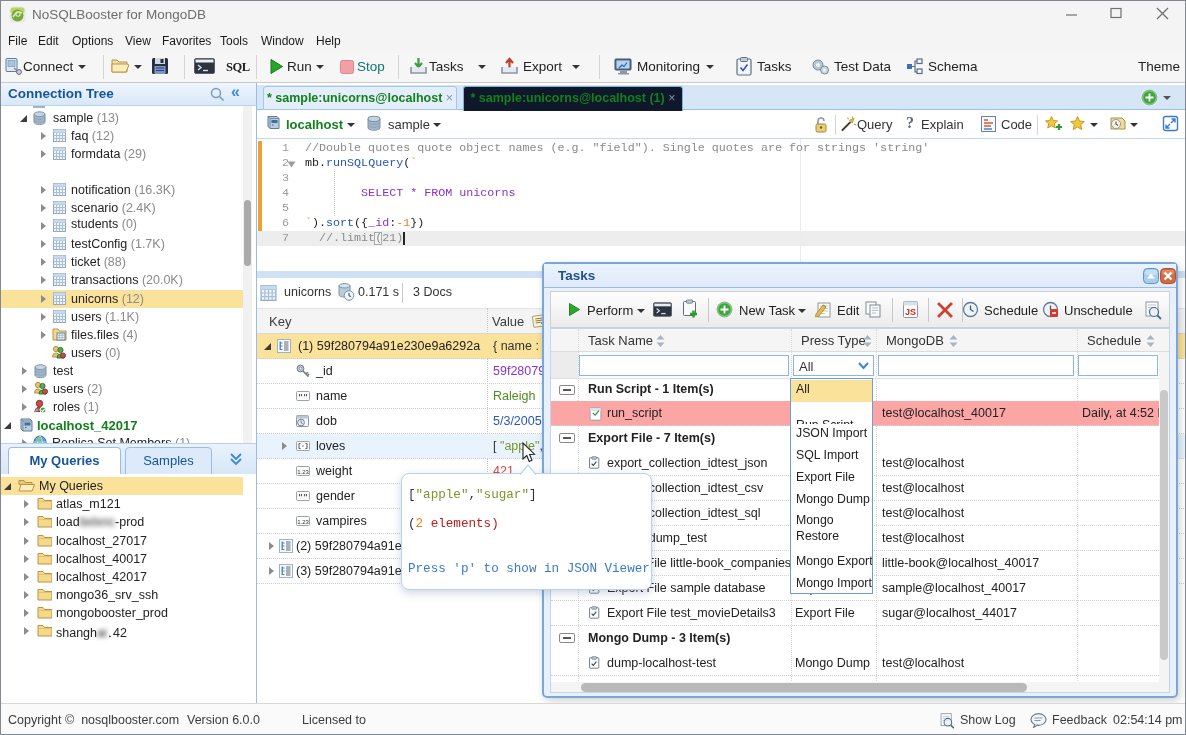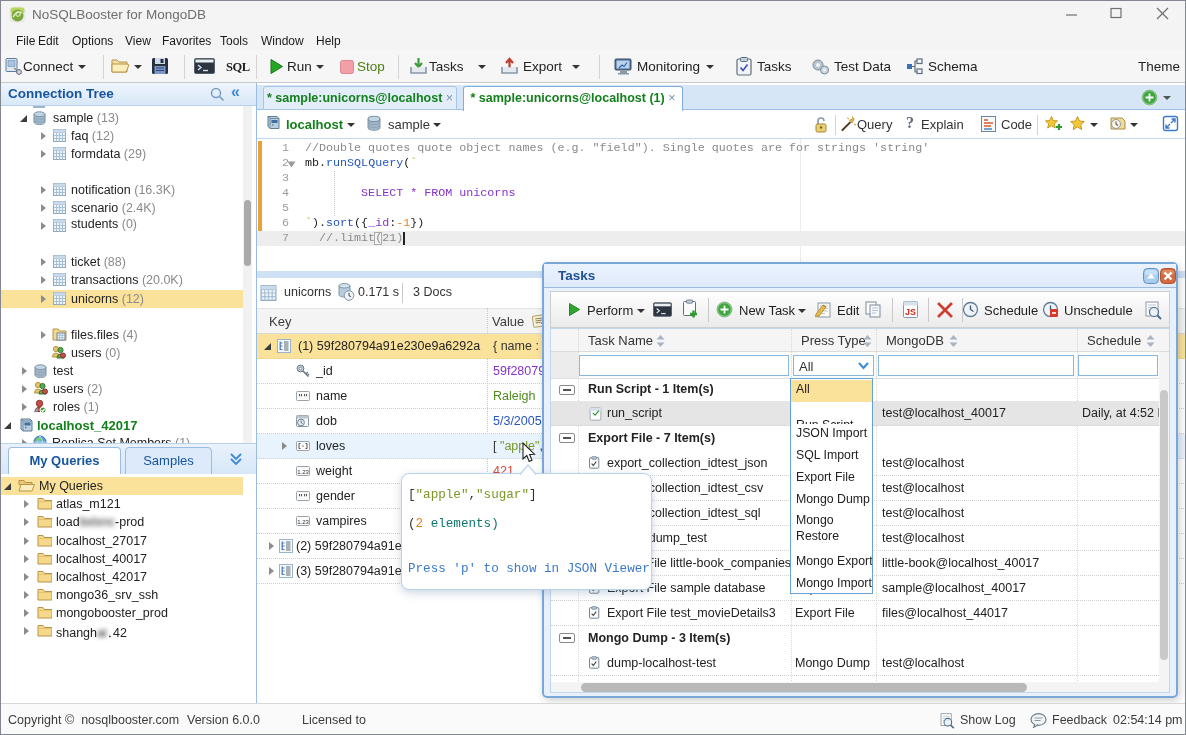--- a/index.html
+++ b/index.html
@@ -71,21 +71,21 @@
   </svg>
   <span class="abs" style="left:32px;top:7px;font-size:13.5px;color:#6e6e6e">NoSQLBooster for MongoDB</span>
   <svg class="ico" style="left:1060px;top:5px" width="112" height="18" viewBox="0 0 112 18">
     <line x1="6" y1="10" x2="17" y2="10" stroke="#707070" stroke-width="1.2"></line>
     <rect x="51" y="3.5" width="10" height="9" fill="none" stroke="#707070" stroke-width="1.2"></rect>
     <line x1="97" y1="3" x2="108" y2="14" stroke="#707070" stroke-width="1.2"></line>
     <line x1="108" y1="3" x2="97" y2="14" stroke="#707070" stroke-width="1.2"></line>
   </svg>
 </div>
 <div class="abs" id="menubar">
-  <span style="left:16px">File</span>
+  <span style="left:8px">File</span>
     <span style="left:38px">Edit</span>
     <span style="left:72px">Options</span>
     <span style="left:125px">View</span>
     <span style="left:162px">Favorites</span>
     <span style="left:220px">Tools</span>
     <span style="left:261px">Window</span>
     <span style="left:316px">Help</span>
 </div>
 <div class="abs" id="toolbar">
   <svg class="ico" style="left:5px;top:8px" width="18" height="17" viewBox="0 0 18 17">
@@ -120,21 +120,21 @@
   <span class="lbl" style="left:226px;top:10px;font-family:'Liberation Serif',serif;font-weight:bold;font-size:12.5px;letter-spacing:-0.5px">SQL</span>
   <div class="sep" style="left:256px;top:5px;height:24px"></div>
   <svg class="ico" style="left:268px;top:8px" width="17" height="17" viewBox="0 0 17 17">
     <path d="M3 1.5 L14.5 8.5 L3 15.5 z" fill="#27a527" stroke="#1a7a1a"></path>
   </svg>
   <span class="lbl" style="left:287px">Run</span>
     <span class="caret abs" style="left:316px;top:15px"></span>
   <svg class="ico" style="left:340px;top:10px" width="14" height="14" viewBox="0 0 14 14">
     <rect x="0.5" y="0.5" width="13" height="13" rx="2" fill="#f2a0a6" stroke="#dd8890"></rect>
   </svg>
-  <span class="lbl" style="left:357px;color:#4d7c0f">Stop</span>
+  <span class="lbl" style="left:357px;color:#0f766e">Stop</span>
   <div class="sep" style="left:398px;top:5px;height:24px"></div>
   <svg class="ico" style="left:409px;top:7px" width="19" height="19" viewBox="0 0 19 19">
     <path d="M9.5 1 v8 M6 6 l3.5 4 3.5-4" stroke="#3f9c3f" stroke-width="2.2" fill="none"></path>
     <path d="M2 10 v6 h15 v-6" stroke="#8a97a5" stroke-width="1.6" fill="#dde6ee" fill-opacity="0.7"></path>
   </svg>
   <span class="lbl" style="left:429px">Tasks</span>
     <span class="caret abs" style="left:478px;top:15px"></span>
   <svg class="ico" style="left:500px;top:7px" width="19" height="19" viewBox="0 0 19 19">
     <path d="M9.5 11 v-8 M6 6 l3.5-4 3.5 4" stroke="#c23b2e" stroke-width="2.2" fill="none"></path>
     <path d="M2 10 v6 h15 v-6" stroke="#8a97a5" stroke-width="1.6" fill="#dde6ee" fill-opacity="0.7"></path>
@@ -314,40 +314,54 @@
         </svg>
         <span class="abs" style="left:71px;top:2px">scenario <span class="cnt">(2.4K)</span></span>
       </div>
     <div class="trow" style="top:111px">
         <span class="tri-c" style="left:41px;top:5px"></span>
         <svg class="ico" style="left:53px;top:2px" width="13" height="13" viewBox="0 0 13 13">
           <use href="#sym-coll"></use>
         </svg>
         <span class="abs" style="left:71px;top:0">students <span class="cnt">(0)</span></span>
       </div>
-    <div class="trow" style="top:147px">
+    <div class="trow" style="top:129px">
         <span class="tri-c" style="left:41px;top:5px"></span>
         <svg class="ico" style="left:53px;top:2px" width="13" height="13" viewBox="0 0 13 13">
           <use href="#sym-coll"></use>
         </svg>
-        <span class="abs" style="left:71px;top:2px">ticket <span class="cnt">(88)</span></span>
-      </div>
-    <div class="trow" style="top:165px">
+        <span class="abs" style="left:71px;top:2px">testConfig <span class="cnt">(1.7K)</span></span>
+      </div>
+    <div class="trow" style="top:147px">
         <span class="tri-c" style="left:41px;top:5px"></span>
         <svg class="ico" style="left:53px;top:2px" width="13" height="13" viewBox="0 0 13 13">
           <use href="#sym-coll"></use>
         </svg>
-        <span class="abs" style="left:71px;top:2px">transactions <span class="cnt">(20.0K)</span></span>
-      </div>
-    <div class="trow" style="top:184px;background:#fbe29b">
+        <span class="abs" style="left:71px;top:2px">ticket <span class="cnt">(88)</span></span>
+      </div>
+    <div class="trow" style="top:165px">
         <span class="tri-c" style="left:41px;top:5px"></span>
         <svg class="ico" style="left:53px;top:2px" width="13" height="13" viewBox="0 0 13 13">
           <use href="#sym-coll"></use>
         </svg>
+        <span class="abs" style="left:71px;top:2px">transactions <span class="cnt">(20.0K)</span></span>
+      </div>
+    <div class="trow" style="top:184px;background:#fbe29b">
+        <span class="tri-c" style="left:41px;top:5px"></span>
+        <svg class="ico" style="left:53px;top:2px" width="13" height="13" viewBox="0 0 13 13">
+          <use href="#sym-coll"></use>
+        </svg>
         <span class="abs" style="left:71px;top:2px">unicorns <span class="cnt">(12)</span></span>
+      </div>
+    <div class="trow" style="top:202px">
+        <span class="tri-c" style="left:41px;top:5px"></span>
+        <svg class="ico" style="left:53px;top:2px" width="13" height="13" viewBox="0 0 13 13">
+          <use href="#sym-coll"></use>
+        </svg>
+        <span class="abs" style="left:71px;top:2px">users <span class="cnt">(1.1K)</span></span>
       </div>
     <div class="trow" style="top:220px">
         <span class="tri-c" style="left:41px;top:5px"></span>
         <svg class="ico" style="left:52px;top:1px" width="15" height="15" viewBox="0 0 15 15">
           <use href="#sym-filefolder"></use>
         </svg>
         <span class="abs" style="left:71px;top:2px">files.files <span class="cnt">(4)</span></span>
       </div>
     <div class="trow" style="top:238px">
         <svg class="ico" style="left:51px;top:1px" width="15" height="15" viewBox="0 0 15 15">
@@ -464,21 +478,21 @@
         </svg>
         <span class="abs" style="left:56px;top:2px">shangh<span style="filter:blur(2px)">ai</span>․42</span>
       </div>
   </div>
 </div>
 <div class="abs" id="main">
   <div class="abs" style="left:0;top:0;width:929px;height:2px;background:#fff"></div>
   <div id="tabbar">
     <div class="abs" style="left:0;top:24px;width:929px;height:1px;background:#9dc0e6"></div>
     <div class="etab" style="left:6px;width:194px;background:#e4eefa;z-index:1"><span class="grn" style="font-weight:bold">* sample:unicorns@localhost</span> <span style="color:#7a94ac">×</span></div>
-    <div class="etab" style="left:206px;width:220px;height:25px;background:#ffffff;border-color:#7fb0dd;border-bottom:none;z-index:2"><span class="grn" style="font-weight:bold">* sample:unicorns@localhost (1)</span> <span style="color:#7a94ac">×</span></div>
+    <div class="etab" style="left:206px;width:220px;height:25px;background:#0f172a;border-color:#7fb0dd;border-bottom:none;z-index:2"><span class="grn" style="font-weight:bold">* sample:unicorns@localhost (1)</span> <span style="color:#7a94ac">×</span></div>
     <svg class="ico" style="left:884px;top:4px" width="17" height="17" viewBox="0 0 17 17">
         <circle cx="8.5" cy="8.5" r="7.5" fill="#3fa53f" stroke="#2c8a2c"></circle>
         <circle cx="8.5" cy="8.5" r="7.5" fill="none" stroke="#fff" stroke-opacity="0.4" stroke-width="2.5"></circle>
         <path d="M8.5 4.5 v8 M4.5 8.5 h8" stroke="#fff" stroke-width="1.8"></path>
       </svg>
     <span class="caret abs" style="left:906px;top:11px;border-top-color:#555"></span>
   </div>
   <div id="edtoolbar">
     <svg class="ico" style="left:9px;top:4px" width="15" height="17" viewBox="0 0 15 16">
         <use href="#sym-server"></use>
@@ -768,21 +782,21 @@
       <div class="abs" style="left:527px;top:3px;width:80px;height:21px;background:#fff;border:1px solid #88b8e0"></div>
     </div>
     <div class="abs" style="left:27px;top:0;width:1px;height:354px;border-left:1px dotted #d8d8d8"></div>
     <div class="abs" style="left:240px;top:0;width:1px;height:354px;border-left:1px dotted #d8d8d8"></div>
     <div class="abs" style="left:325px;top:0;width:1px;height:354px;border-left:1px dotted #d8d8d8"></div>
     <div class="abs" style="left:526px;top:0;width:1px;height:354px;border-left:1px dotted #d8d8d8"></div>
     <div class="task-row" style="top:50px;height:22px;border-bottom:none">
         <span class="gbox" style="left:8px;top:6px"></span>
         <span class="abs" style="left:37px;top:3px;font-weight:bold;color:#222">Run Script - 1 Item(s)</span>
       </div>
-    <div class="task-row" style="top:72px;background:#e5e5e5">
+    <div class="task-row" style="top:72px;background:#fca5a5">
         <svg class="ico" style="left:37px;top:5px" width="15" height="16" viewBox="0 0 17 21">
           <rect x="1.5" y="2.5" width="14" height="16" rx="1" fill="#fff" stroke="#8a97a5"></rect>
           <rect x="1.5" y="2.5" width="14" height="4" fill="#d8e2ea"></rect>
           <path d="M5 9 l3 3 5-6" stroke="#2f9a2f" stroke-width="1.6" fill="none"></path>
         </svg>
         <span class="abs" style="left:56px;top:5px">run_script</span>
         <span class="abs" style="left:331px;top:5px">test@localhost_40017</span>
         <span class="abs" style="left:531px;top:5px;white-space:nowrap">Daily, at 4:52 PM</span>
       </div>
     <div class="task-row" style="top:97px;border-bottom:none">
@@ -836,21 +850,21 @@
         <span class="abs" style="left:56px;top:5px">Export File sample database</span>
         <span class="abs" style="left:244px;top:5px">Export File</span>
         <span class="abs" style="left:331px;top:5px">sample@localhost_40017</span>
       </div>
     <div class="task-row" style="top:272px">
         <svg class="ico" style="left:37px;top:5px" width="14" height="16" viewBox="0 0 16 19">
           <use href="#sym-clip"></use>
         </svg>
         <span class="abs" style="left:56px;top:5px">Export File test_movieDetails3</span>
         <span class="abs" style="left:244px;top:5px">Export File</span>
-        <span class="abs" style="left:331px;top:5px">files@localhost_44017</span>
+        <span class="abs" style="left:331px;top:5px">sugar@localhost_44017</span>
       </div>
     <div class="task-row" style="top:297px;border-bottom:none">
         <span class="gbox" style="left:8px;top:7px"></span>
         <span class="abs" style="left:37px;top:5px;font-weight:bold;color:#222">Mongo Dump - 3 Item(s)</span>
       </div>
     <div class="task-row" style="top:322px">
         <svg class="ico" style="left:37px;top:5px" width="14" height="16" viewBox="0 0 16 19">
           <use href="#sym-clip"></use>
         </svg>
         <span class="abs" style="left:56px;top:5px">dump-localhost-test</span>
@@ -872,21 +886,21 @@
   <div class="dd-it" style="top:111px;padding-top:2px;height:22px">Mongo Dump</div>
   <div class="dd-it" style="top:132px;padding-top:1px;height:41px;line-height:16px">Mongo<br>Restore</div>
   <div class="dd-it" style="top:173px;padding-top:2px;height:22px">Mongo Export</div>
   <div class="dd-it" style="top:195px;padding-top:2px;height:22px">Mongo Import</div>
 </div>
 <div class="abs" id="tooltip">
   <svg class="ico" style="left:117px;top:-10px" width="18" height="11" viewBox="0 0 18 11">
       <path d="M1 10.5 L9 1 L17 10.5" fill="#fff" stroke="#b7d3ee" stroke-width="1.2"></path>
     </svg>
   <span class="abs" style="left:6px;top:14px"><span style="color:#333">[</span><span style="color:#7a9727">"apple"</span><span style="color:#333">,</span><span style="color:#7a9727">"sugar"</span><span style="color:#333">]</span></span>
-  <span class="abs" style="left:6px;top:43px"><span style="color:#333">(</span><span style="color:#e8821e">2</span><span style="color:#0f766e"> elements)</span></span>
+  <span class="abs" style="left:6px;top:43px"><span style="color:#333">(</span><span style="color:#e8821e">2</span><span style="color:#b91c1c"> elements)</span></span>
   <span class="abs" style="left:6px;top:88px;color:#3879c8">Press 'p' to show in JSON Viewer</span>
 </div>
 <svg class="abs" style="left:522px;top:442px;z-index:40" width="15" height="22" viewBox="0 0 15 22">
   <path d="M1 1 L1 17 L4.8 13.5 L7.2 19.5 L10 18.3 L7.6 12.5 L12.5 12.2 z" fill="#fff" stroke="#222" stroke-width="1.1"></path>
 </svg>
 <div class="abs" id="statusbar">
   <span style="left:8px">Copyright ©&nbsp; nosqlbooster.com</span>
   <span style="left:187px">Version 6.0.0</span>
   <span style="left:302px">Licensed to</span>
   <svg class="ico" style="left:938px;top:8px" width="18" height="17" viewBox="0 0 20 20">

